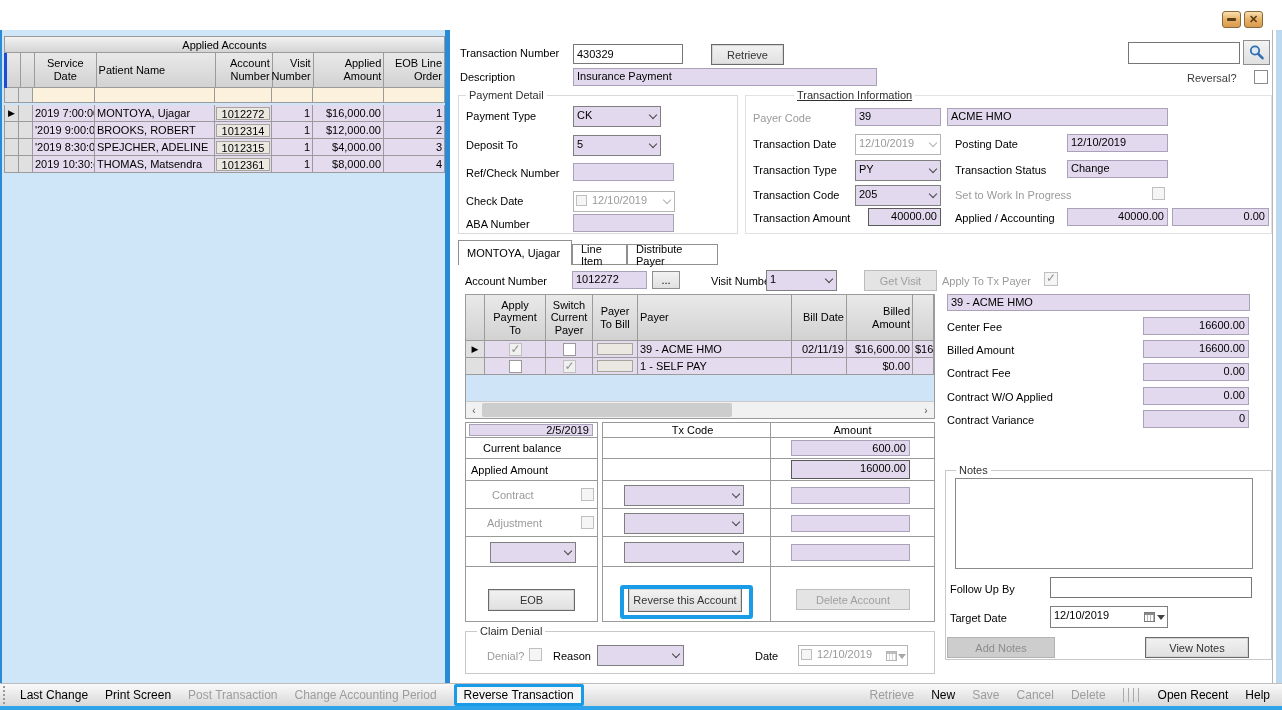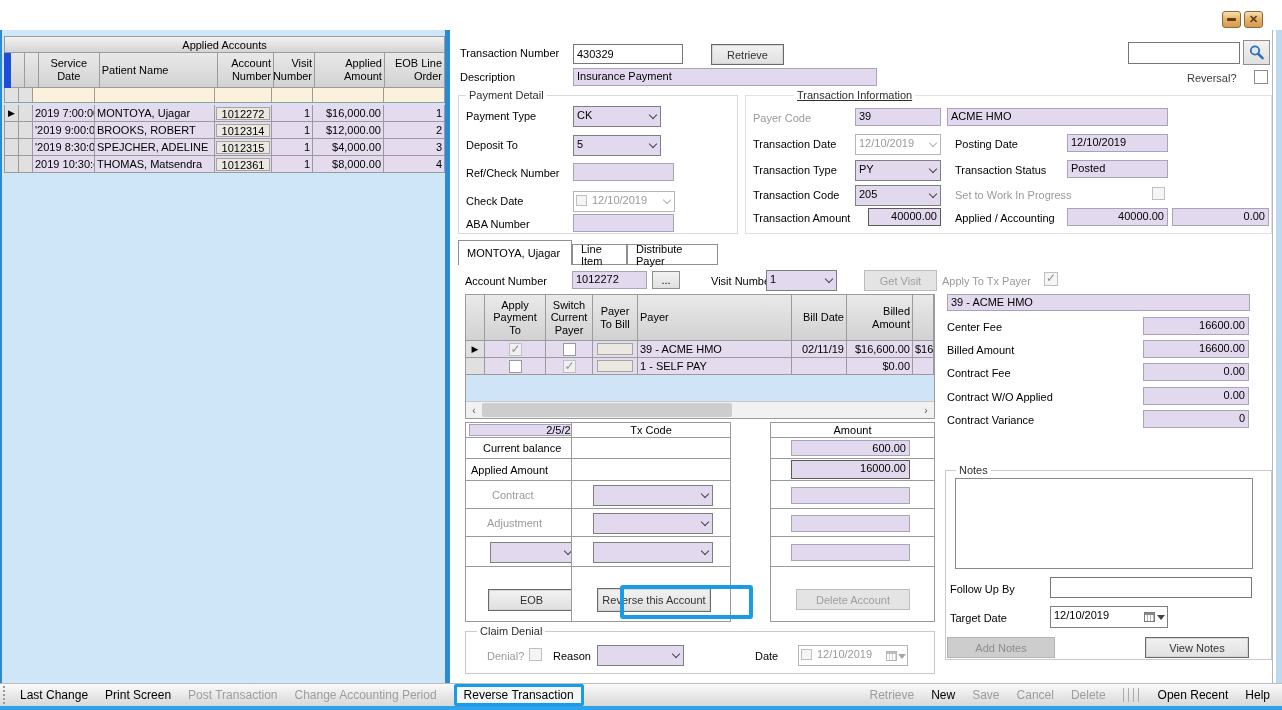--- a/index.html
+++ b/index.html
@@ -61,21 +61,21 @@
     linear-gradient(#8a8a8a 0 2px, rgba(0,0,0,0) 2px),
     repeating-linear-gradient(90deg, rgba(0,0,0,0) 0 2px, #b5b5b5 2px 3px); background-color:#fff; }
   .tridown { display:inline-block; width:0; height:0; border:4px solid transparent; border-top:5px solid #444; margin-top:5px; }
   .tridown.lt { border-top-color:#a8a8a8; }
 
   
   .at { position:absolute; left:4px; top:36px; width:441px; }
   .at-title { height:17px; background:linear-gradient(#f2f2f2,#d4d4d4); border:1px solid #9b9b9b;
     text-align:center; line-height:16px; }
   .at-head, .at-filter, .at-row { display:flex; }
-  .at-head { height:35px; border-left:7px solid #1d4ed8; }
+  .at-head { height:35px; border-left:3px solid #1d4ed8; }
   .at-head .c { background:linear-gradient(#e9e9e9,#d2d2d2); border-right:1px solid #9b9b9b; border-bottom:1px solid #9b9b9b;
     display:flex; align-items:center; justify-content:center; text-align:center; line-height:1.15; padding:0 2px; }
   .at-head .c.ra { justify-content:flex-end; text-align:right; }
   .at-head .c.la { justify-content:flex-start; text-align:left; }
   .at-filter { height:15px; border-left:1px solid #9b9b9b; }
   .at-filter .c { background:#fcf1dc; border-right:1px solid #9b9b9b; border-bottom:1px solid #9b9b9b; }
   .at-filter .c.g { background:#e2e2e2; }
   .at-gap { height:2px; }
   .at-row { height:17px; border-left:1px solid #9b9b9b; }
   .at-row .c { border-right:1px solid #9b9b9b; border-bottom:1px solid #9b9b9b; background:#e4dbee;
@@ -286,21 +286,21 @@
   <div class="lbl" style="left:955px;top:138px;">Posting Date</div>
   <div class="fld" style="left:1067px;top:134px;width:101px;height:18px;">12/10/2019</div>
   <div class="lbl" style="left:753px;top:164px;">Transaction Type</div>
   <div class="combo" style="left:855px;top:160px;width:86px;height:21px;">
     <div class="cv">PY</div>
       <div class="ca">
         <span class="chev"></span>
       </div>
   </div>
   <div class="lbl" style="left:955px;top:164px;">Transaction Status</div>
-  <div class="fld" style="left:1067px;top:160px;width:101px;height:18px;">Posted</div>
+  <div class="fld" style="left:1067px;top:160px;width:101px;height:18px;">Change</div>
   <div class="lbl" style="left:753px;top:189px;">Transaction Code</div>
   <div class="combo" style="left:855px;top:185px;width:86px;height:21px;">
     <div class="cv">205</div>
       <div class="ca">
         <span class="chev"></span>
       </div>
   </div>
   <div class="lbl gray" style="left:955px;top:189px;">Set to Work In Progress</div>
   <div class="cb dis" style="left:1152px;top:187px;"></div>
   <div class="lbl" style="left:753px;top:212px;">Transaction Amount</div>
@@ -404,21 +404,21 @@
           <div class="ca">
             <span class="chev"></span>
           </div>
       </div>
     </div>
     <div class="ag-row" style="height:54px;">
       <div class="btn def" style="left:22px;top:22px;width:87px;height:22px;">EOB</div>
     </div>
   </div>
 
-  <div class="ag-col" style="left:571px;top:422px;width:160px;height:200px;">
+  <div class="ag-col" style="left:602px;top:422px;width:181px;height:200px;">
     <div class="ag-row" style="height:15px;text-align:center;line-height:14px;">Tx Code</div>
     <div class="ag-row" style="height:21px;"></div>
     <div class="ag-row" style="height:22px;"></div>
     <div class="ag-row" style="height:28px;">
       <div class="combo" style="left:21px;top:4px;width:120px;height:21px;">
         <div class="cv"></div>
           <div class="ca">
             <span class="chev"></span>
           </div>
       </div>

